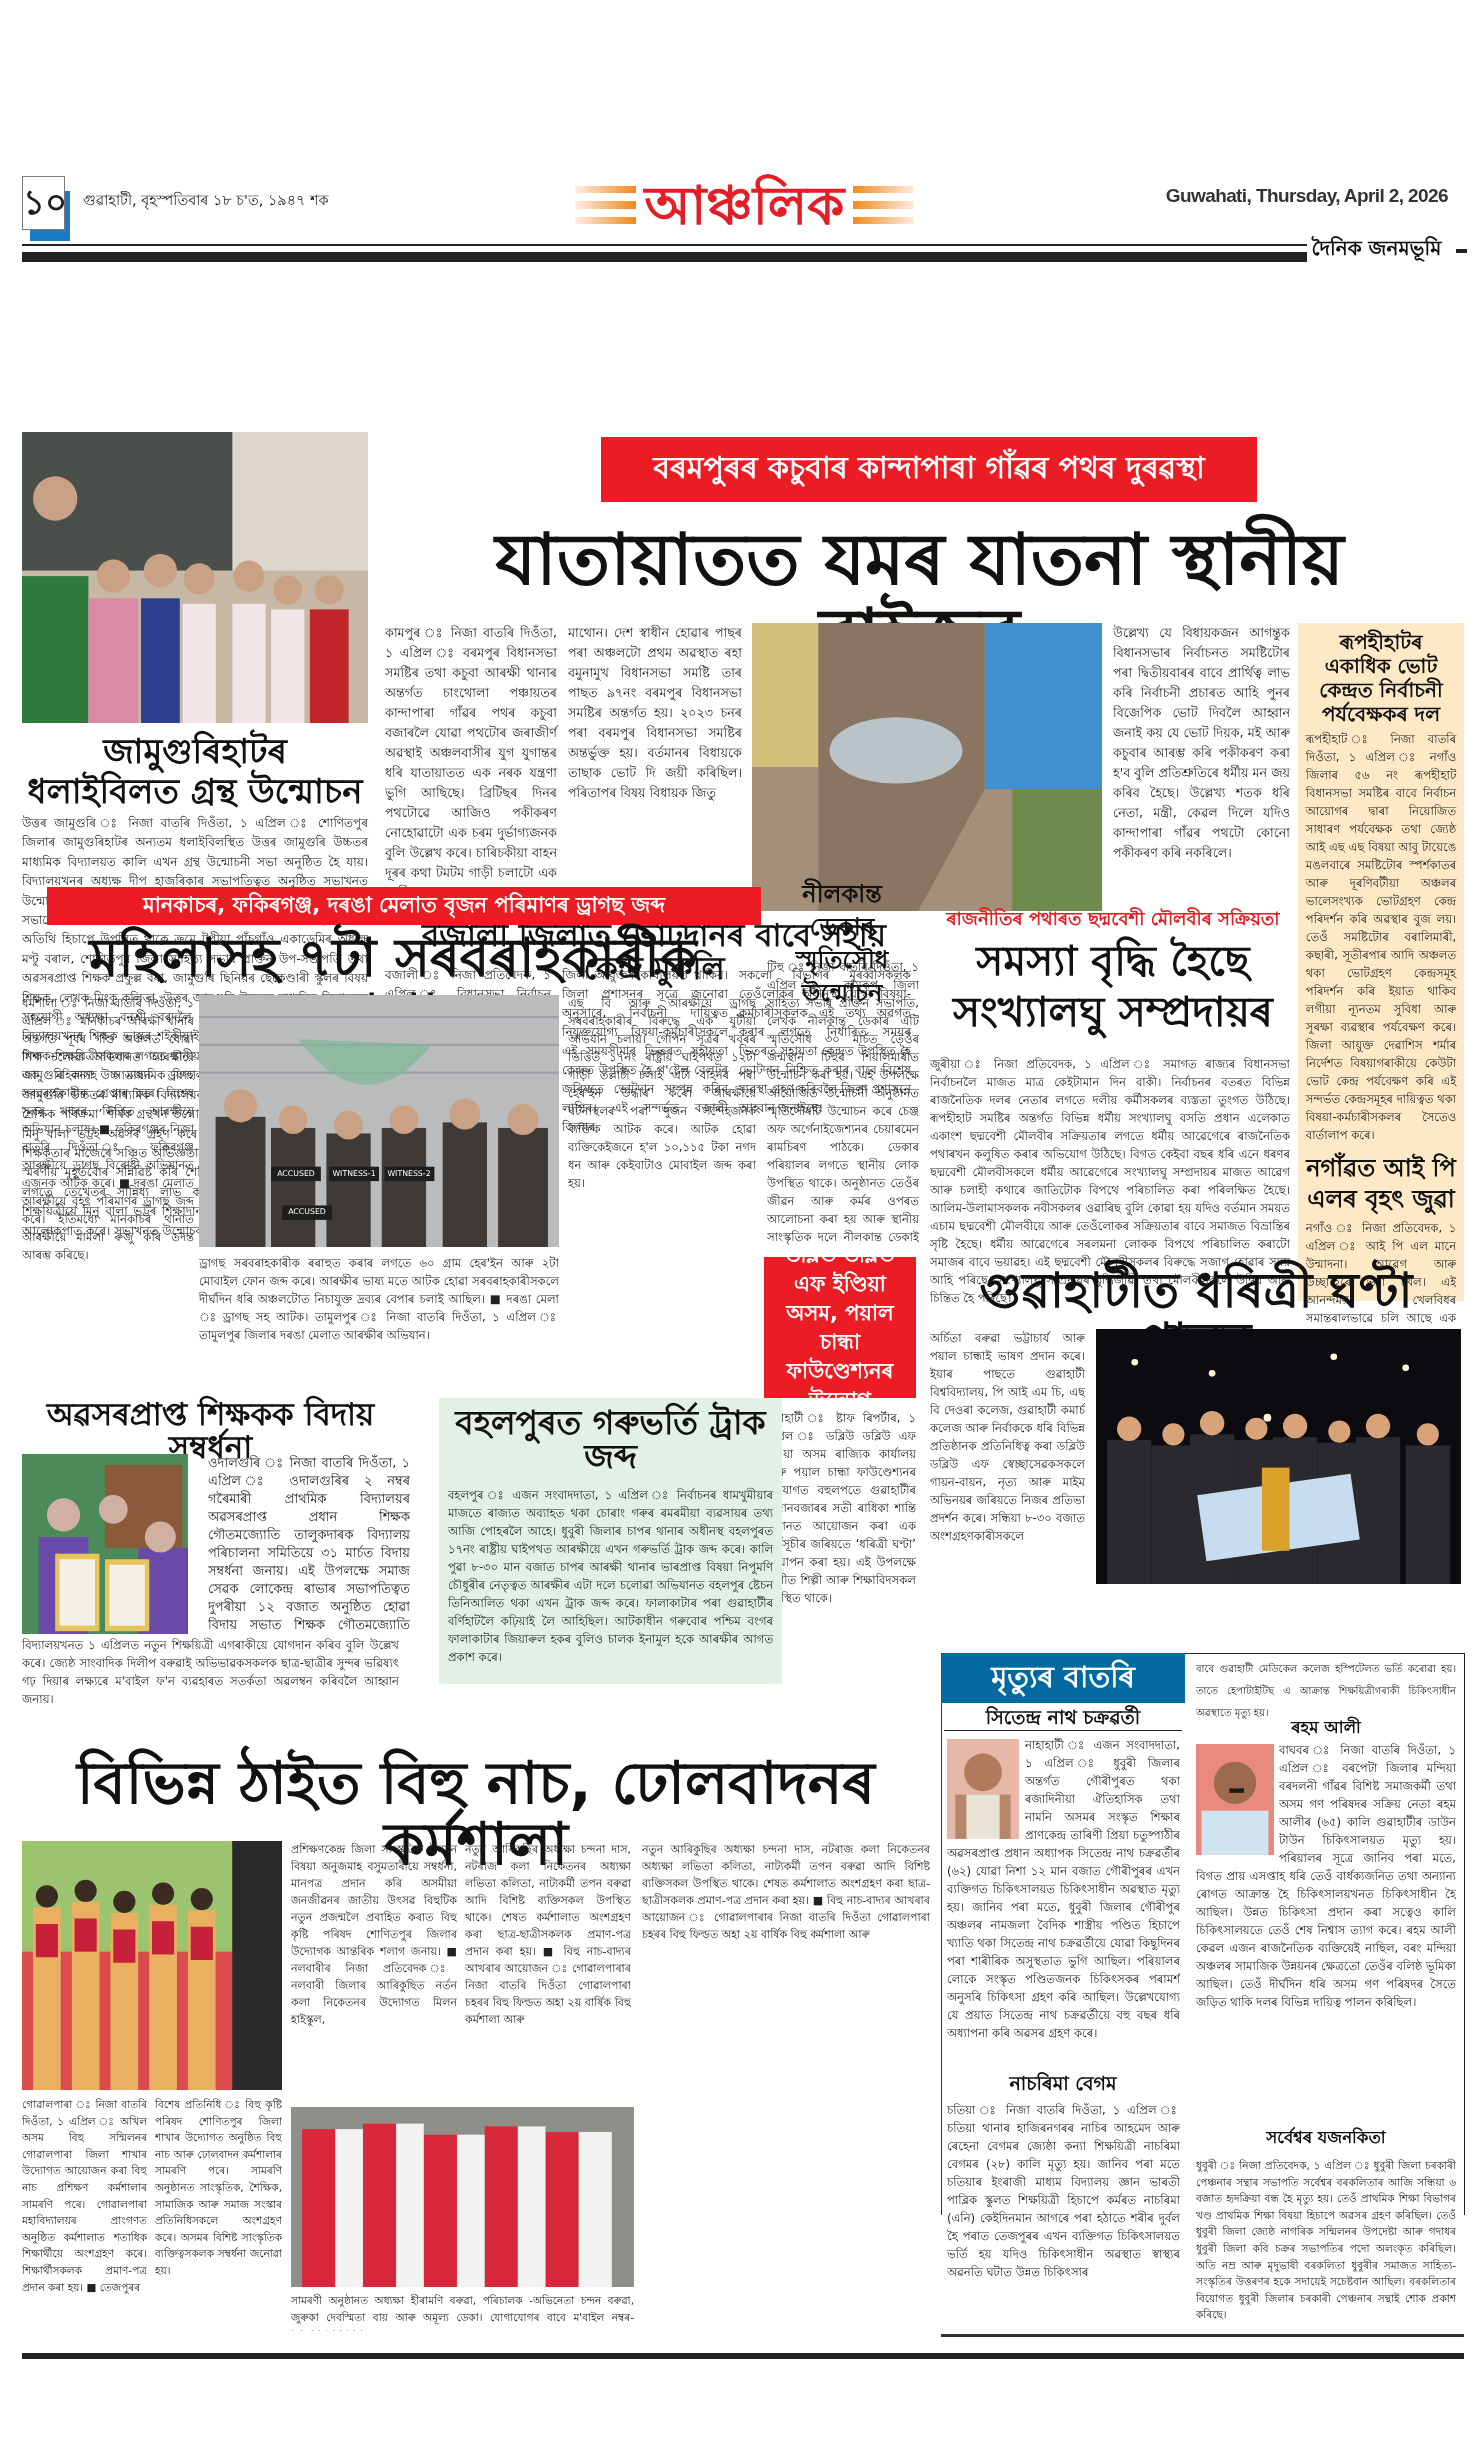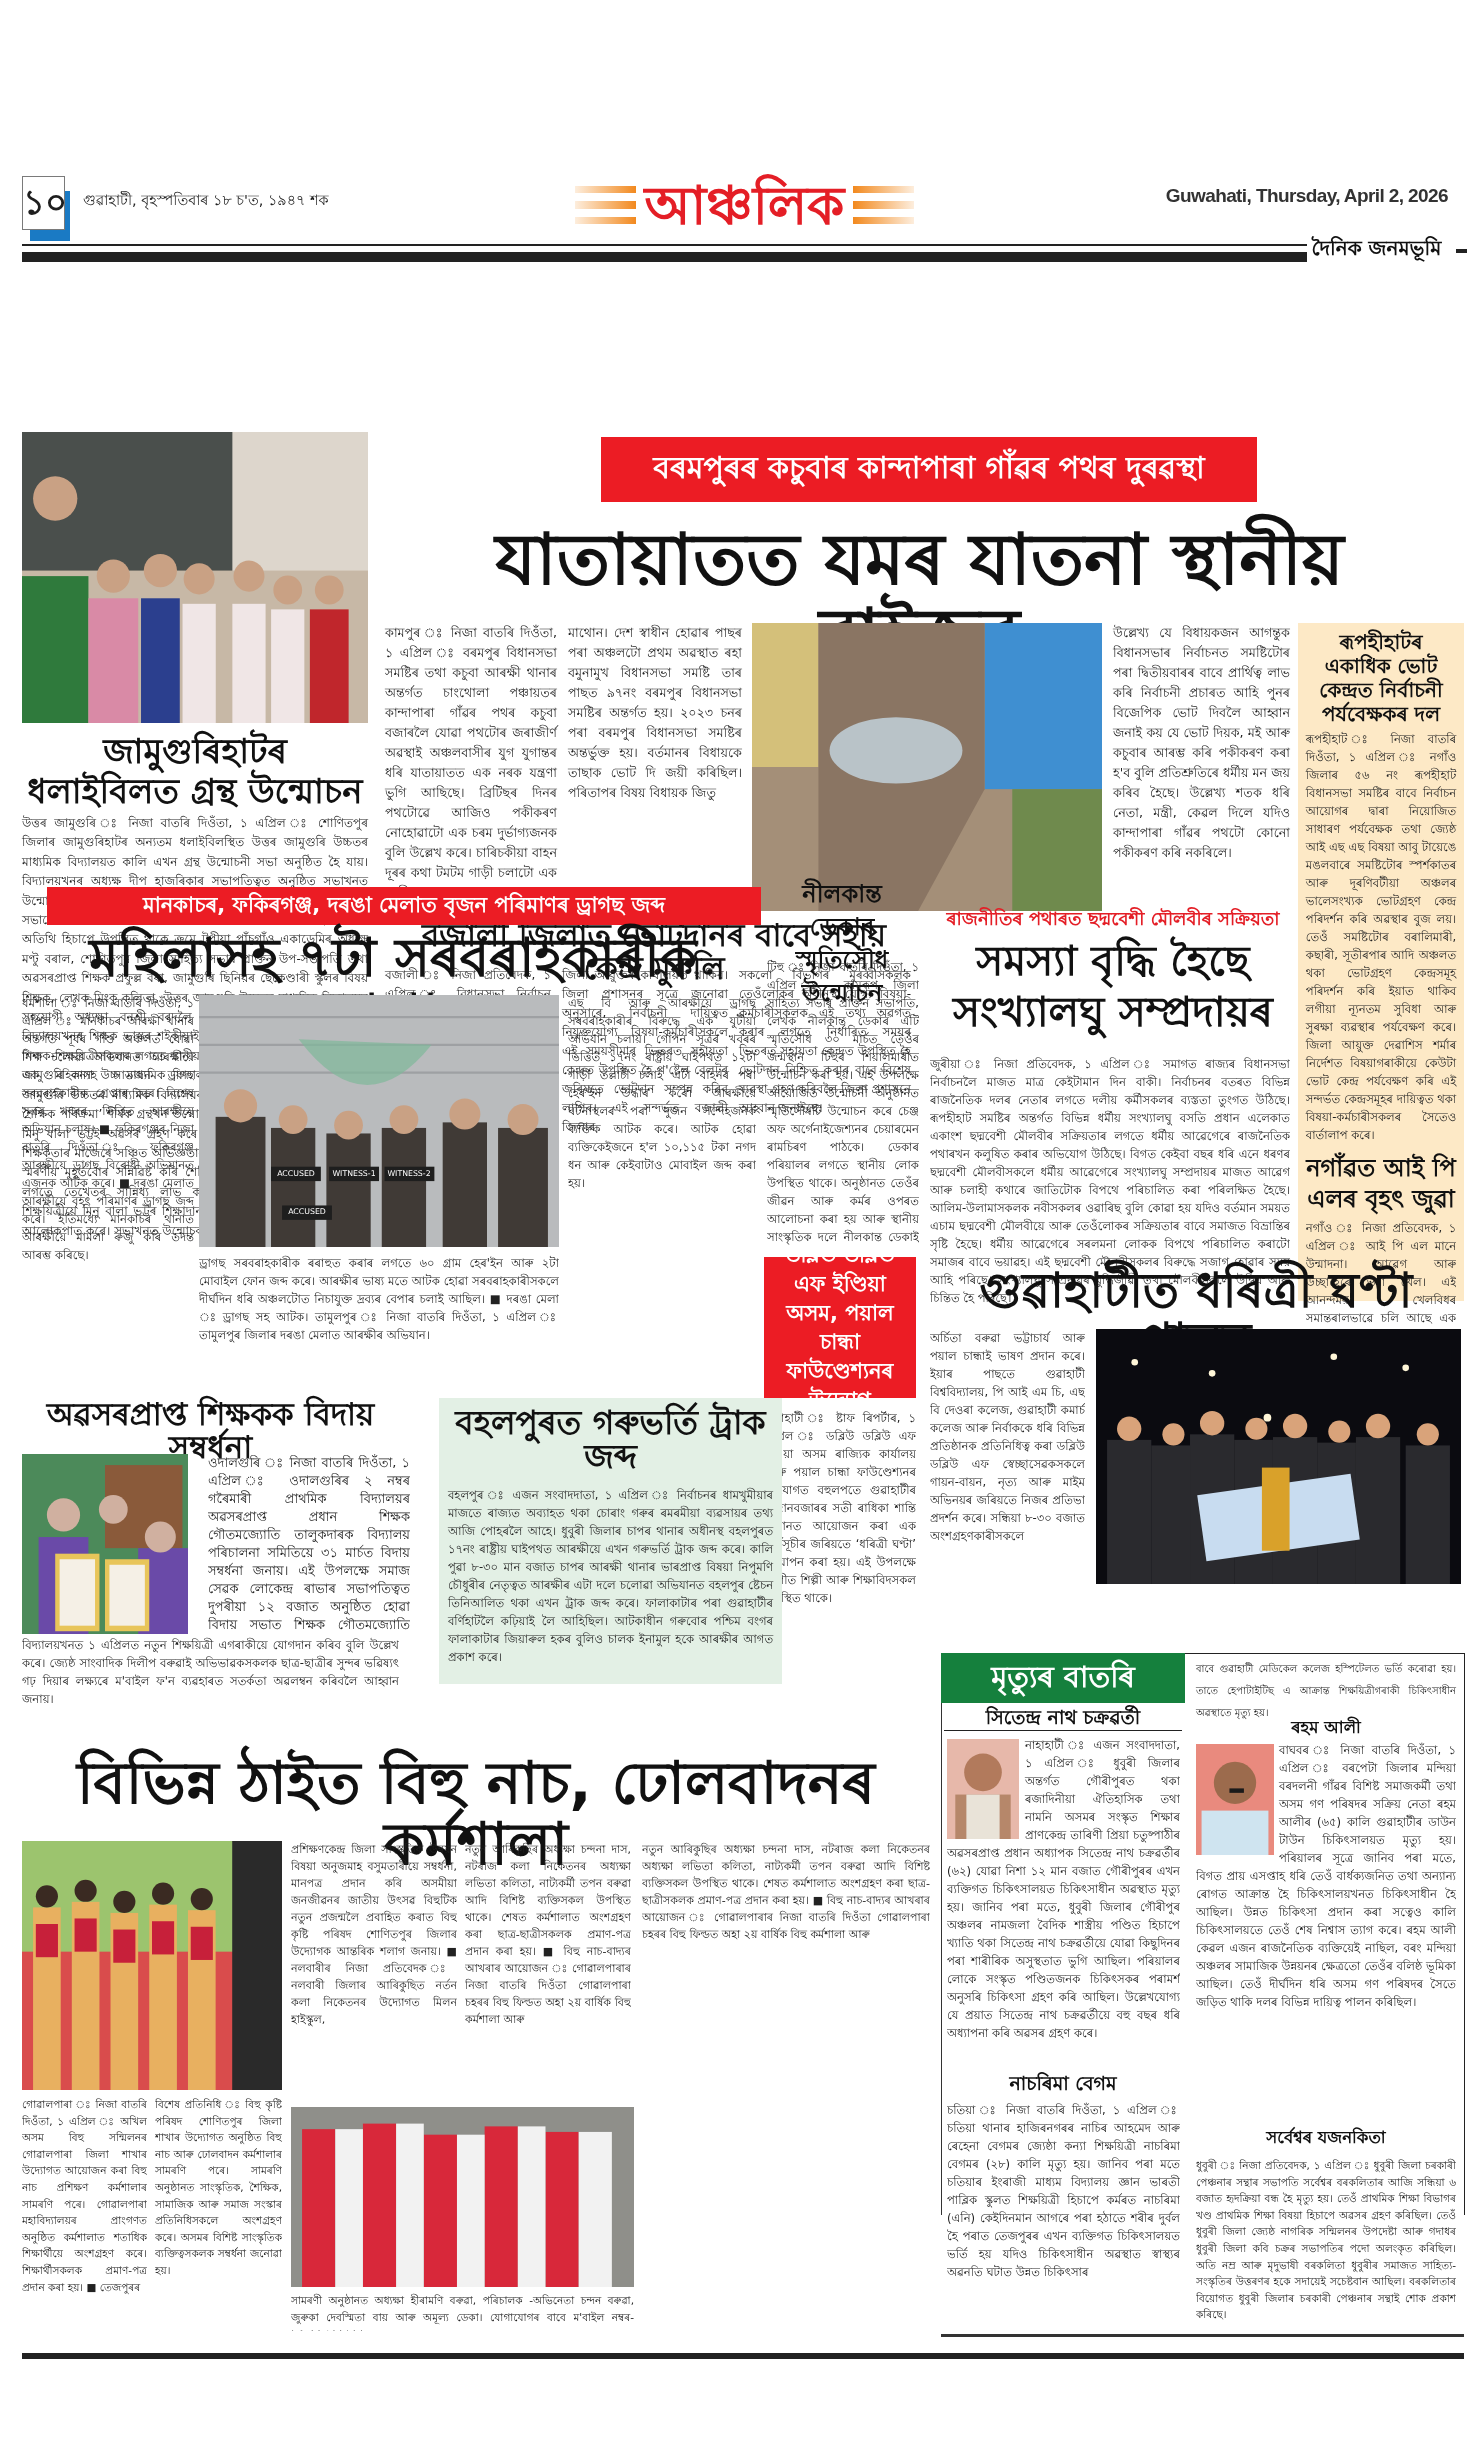--- a/index.html
+++ b/index.html
@@ -30,21 +30,21 @@
   .hl { font-weight: bold; color: #111; line-height: 1.05; }
   .kicker-red { background: #ec1c24; color: #fff; font-weight: bold; display: flex; align-items: center; justify-content: center; text-align: center; }
   .red-text { color: #e41e26; font-weight: bold; }
 
   
   .body { font-size: 12.7px; line-height: 20px; text-align: justify; color: #222; }
   .body b { font-weight: normal; }
 
   .beige { background: #fde9c6; }
   .mint { background: #e3f0e5; }
-  .gray-hdr { background: #15803d; color: #fff; font-weight: bold; display: flex; align-items: center; justify-content: center; }
+  .gray-hdr { background: #0369a1; color: #fff; font-weight: bold; display: flex; align-items: center; justify-content: center; }
   .boxed { border: 1.7px solid #222; }
   .vline { background: #333; width: 1.1px; }
 </style>
 </head>
 <body>
 
 <div class="abs page-num-shadow"></div>
 <div class="abs page-num">১০</div>
 <div class="abs date-as">গুৱাহাটী, বৃহস্পতিবাৰ ১৮ চ'ত, ১৯৪৭ শক</div>
 <div class="abs logo">

